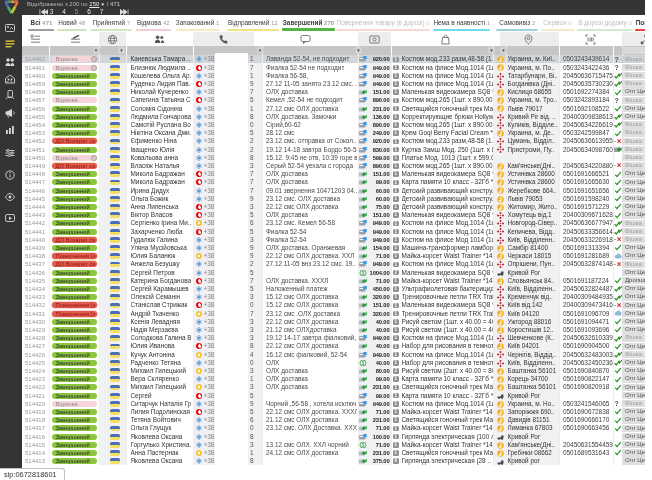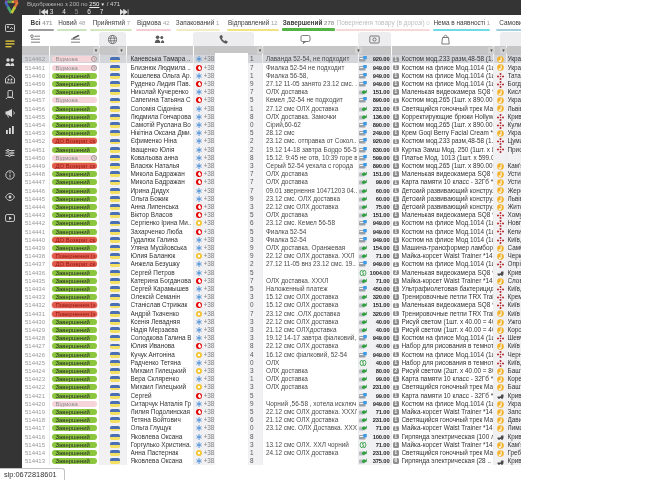--- a/index.html
+++ b/index.html
@@ -1,16 +1,16 @@
 <!DOCTYPE html>
 <html><head><meta charset="utf-8"><style>
 
 *{margin:0;padding:0;box-sizing:border-box}
 html,body{width:652px;height:480px;overflow:hidden;background:#fff}
-#app{position:relative;width:521px;height:480px;font-family:"Liberation Sans",sans-serif;background:#fff;overflow:hidden}
+#app{position:relative;width:645px;height:480px;font-family:"Liberation Sans",sans-serif;background:#fff;overflow:hidden}
 .ab{position:absolute}
 .topbar{left:0;top:0;width:652px;height:15px;background:#343434}
 .sidebar{left:0;top:0;width:21.5px;height:480px;background:#343434}
 .tabbar{left:21.5px;top:15px;width:630.5px;height:16px;background:#fff}
 .tab{position:absolute;top:17.5px;height:12px;font-size:6.4px;line-height:10px;white-space:nowrap;overflow:hidden}
 .tab .cnt{font-size:6px;color:#9f9f9f}
 .tdark{color:#3c3c3c}.tb{font-weight:bold}
 .tgray{color:#bdbdbd}
 .tgray .cnt{color:#cfcfcf}
 .ul{position:absolute;border-radius:1px}

